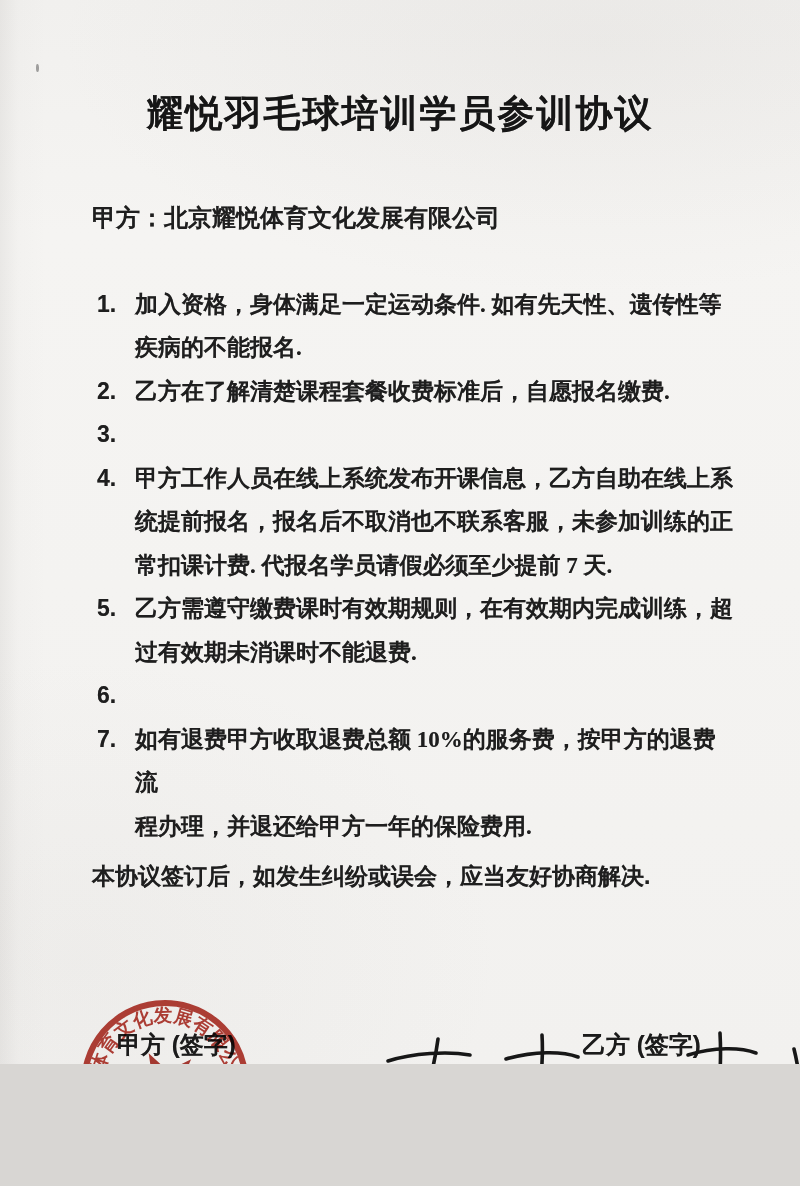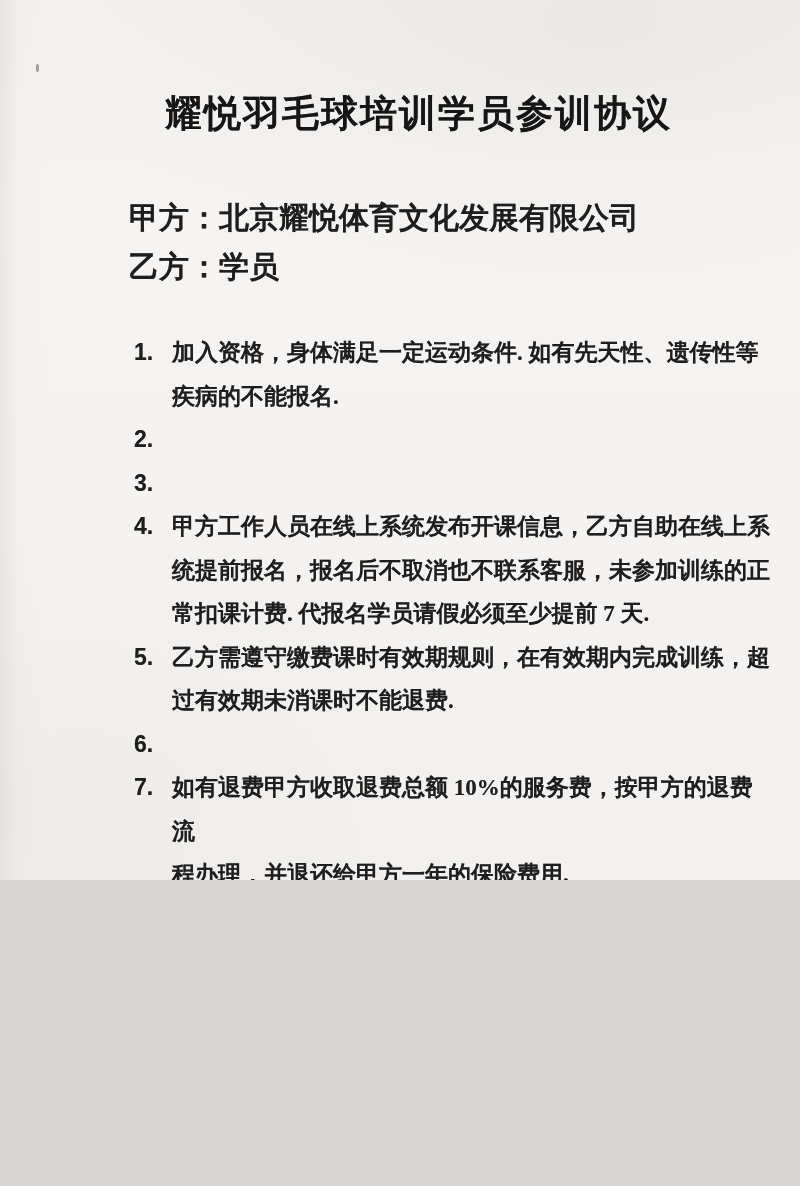--- a/index.html
+++ b/index.html
@@ -1,46 +1,45 @@
 <!DOCTYPE html>
 <html><head>
 <meta charset="utf-8">
 <style>
   * { margin: 0; padding: 0; box-sizing: border-box; }
   html, body { background: #d8d6d3; }
   .page {
     position: relative;
     width: 800px;
-    height: 880px;
+    height: 1064px;
     margin: 0 auto;
     overflow: hidden;
     font-family: "Liberation Sans", "DejaVu Sans", sans-serif;
     color: #1e1e1e;
     background:
       radial-gradient(900px 420px at 75% 4%, rgba(185,180,176,0.12), transparent 60%),
       radial-gradient(700px 500px at 10% 90%, rgba(180,176,172,0.08), transparent 60%),
       linear-gradient(90deg, rgba(130,126,122,0.10), rgba(130,126,122,0.02) 18px, transparent 46px),
       linear-gradient(180deg, #f1f0ee 0%, #f5f4f2 22%, #f4f3f1 55%, #f2f1ef 100%);
-    padding-left: 37px;
   }
   .speck {
     position: absolute; left: 36px; top: 64px; width: 3px; height: 8px;
     background: #5a5a5a; opacity: .55; border-radius: 40% 60% 50% 50%;
   }
   .doc-title {
     margin-top: 90px;
     text-align: center;
     font-size: 37px;
     line-height: 48px;
     font-weight: 700;
     letter-spacing: 2px;
     color: #161616;
     text-shadow: 0 0 .6px rgba(0,0,0,.55);
   }
-  .parties { margin: 56px 0 0 92px; font-size: 30px; line-height: 48.5px; font-weight: 600; }
+  .parties { margin: 56px 0 0 92px; font-size: 24px; line-height: 48.5px; font-weight: 600; }
   .parties p { text-shadow: 0 0 .5px rgba(0,0,0,.45); }
   .terms { margin: 40px 0 0 97px; font-size: 23px; line-height: 43.5px; font-weight: 600; }
   .term { display: flex; align-items: flex-start; }
   .term .num { flex: none; width: 38px; text-shadow: 0 0 .5px rgba(0,0,0,.45); }
   .term .txt { flex: none; width: 600px; white-space: pre-line; text-shadow: 0 0 .5px rgba(0,0,0,.45); font-family: Liberation Serif, serif; }
   .closing { margin: 7px 0 0 92px; font-size: 23px; line-height: 43.5px; font-weight: 600; text-shadow: 0 0 .5px rgba(0,0,0,.45); }
   .sig-label { position: absolute; font-size: 24px; font-weight: 600; color: #1b1b1b; text-shadow: 0 0 .5px rgba(0,0,0,.45); z-index: 1; }
   .sig-label.party-a { left: 117px; top: 1029px; }
   .sig-label.party-b { left: 582px; top: 1029px; }
   .seal { position: absolute; left: 78px; top: 997px; width: 174px; height: 174px; z-index: 2; mix-blend-mode: multiply; opacity: .93; filter: blur(.25px); }
@@ -50,31 +49,31 @@
 <body>
 
 <div class="page">
 
   <div class="speck"></div>
 
   <h1 class="doc-title">耀悦羽毛球培训学员参训协议</h1>
 
   <div class="parties">
     <p>甲方：北京耀悦体育文化发展有限公司</p>
-    <p>乙方：学员</p>
   </div>
 
   <div class="terms">
     <div class="term">
       <span class="num">1.</span>
       <span class="txt">加入资格，身体满足一定运动条件. 如有先天性、遗传性等
 疾病的不能报名.</span>
     </div>
     <div class="term">
       <span class="num">2.</span>
+      <span class="txt">乙方在了解清楚课程套餐收费标准后，自愿报名缴费.</span>
     </div>
     <div class="term">
       <span class="num">3.</span>
     </div>
     <div class="term">
       <span class="num">4.</span>
       <span class="txt">甲方工作人员在线上系统发布开课信息，乙方自助在线上系
 统提前报名，报名后不取消也不联系客服，未参加训练的正
 常扣课计费. 代报名学员请假必须至少提前 7 天.</span>
     </div>

